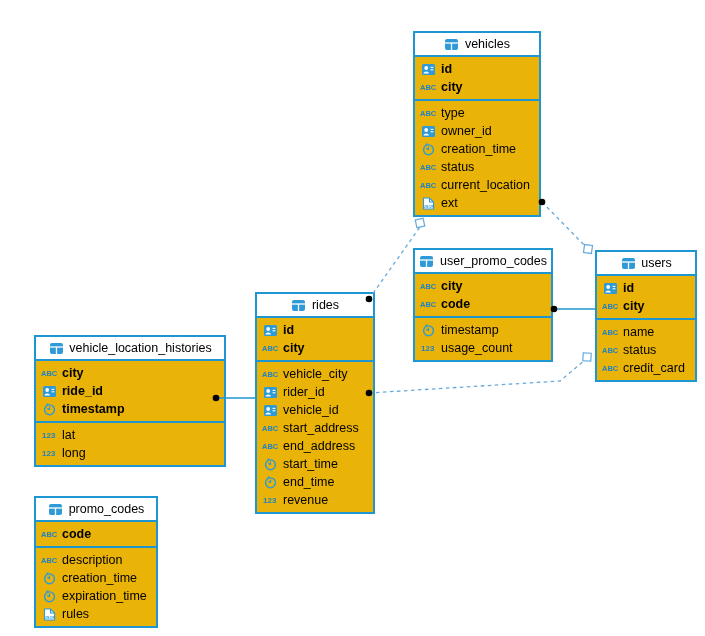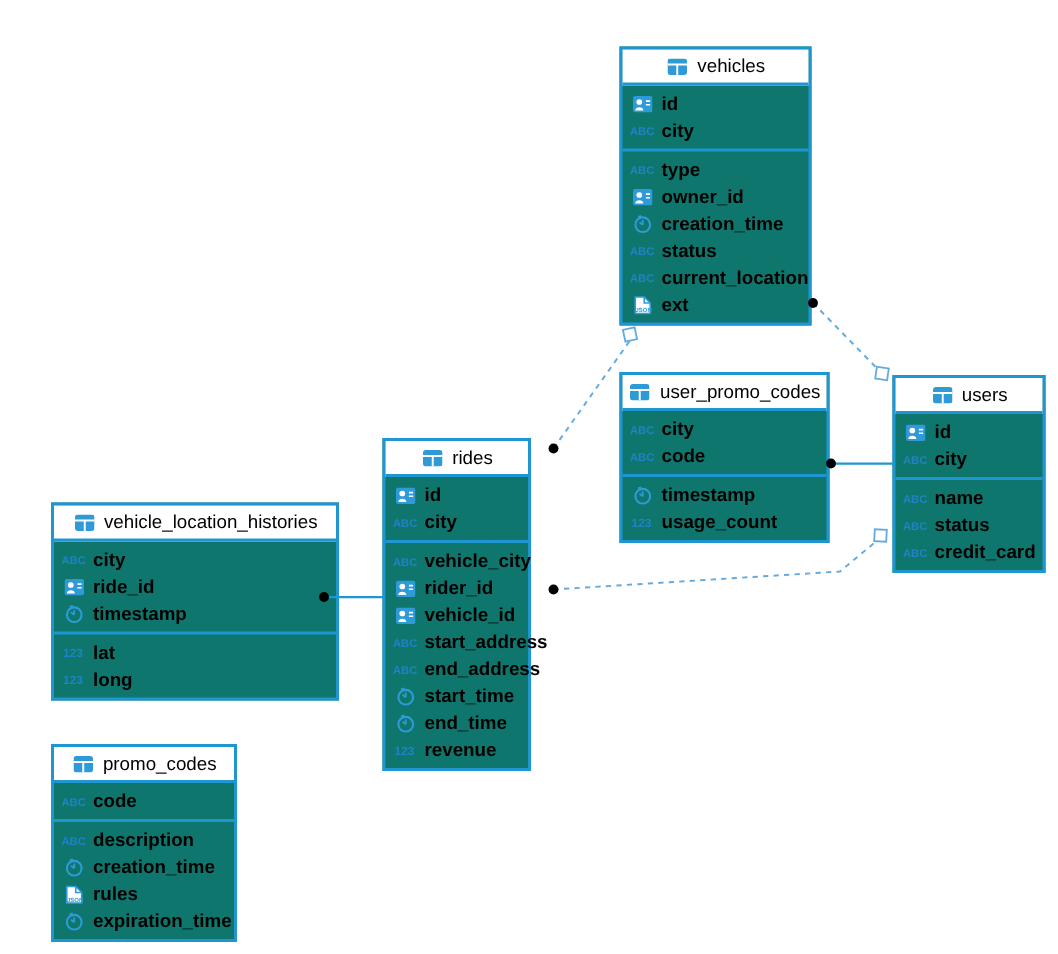--- a/index.html
+++ b/index.html
@@ -13,36 +13,36 @@
     --bg:#ffffff;
   }
   html,body{margin:0;padding:0;}
   body{
     width:705px;height:636px;background:var(--bg);
     font-family:"Liberation Sans","DejaVu Sans",sans-serif;
     position:relative;overflow:hidden;
   }
   #erd-canvas{position:absolute;inset:0;width:705px;height:636px;}
   .erd-table{
-    position:absolute;background:#0f766e;border:2px solid var(--border);
+    position:absolute;background:#eab308;border:2px solid var(--border);
     box-sizing:border-box;z-index:2;
   }
   .erd-header{
     height:22px;border-bottom:2px solid var(--border);
     display:flex;align-items:center;justify-content:center;gap:5px;
     background:#fff;
   }
   .tname{font-size:12.5px;color:var(--text);font-weight:400;white-space:nowrap;}
   .erd-sec{padding:3px 0;}
   .erd-sec.pk{border-bottom:2px solid var(--border);}
   .erd-row{
     height:18px;display:flex;align-items:center;gap:5px;
     padding:0 5px 0 5px;white-space:nowrap;
   }
-  .fname{font-size:12.5px;color:var(--text);font-weight:700;}
+  .fname{font-size:12.5px;color:var(--text);font-weight:400;}
   .fname.pk{font-weight:700;}
   .icn{width:16px;height:13px;display:inline-flex;align-items:center;justify-content:center;flex:0 0 16px;}
   #relationship-layer{position:absolute;inset:0;z-index:3;pointer-events:none;}
   #relationship-layer .edge{pointer-events:stroke;}
 </style>
 </head>
 <body>
 
 <div id="erd-canvas">
   <svg id="relationship-layer" width="705" height="636" viewBox="0 0 705 636" xmlns="http://www.w3.org/2000/svg">
@@ -257,21 +257,21 @@
         <div class="erd-row">
           <span class="icn">
             <svg width="16" height="10" viewBox="0 0 16 10">
               <text x="0" y="8" font-family="Liberation Sans,sans-serif" font-size="7.5" font-weight="bold" fill="#1f83c4">ABC</text>
             </svg>
           </span>
           <span class="fname ">credit_card</span>
         </div>
       </div>
     </div>
-    <div class="erd-table" style="left: 255px; top: 292px; width: 99px;">
+    <div class="erd-table" style="left: 255px; top: 292px; width: 120px;">
       <div class="erd-header">
         <span class="icn">
           <svg width="13" height="11" viewBox="0 0 13 11">
             <rect x="0" y="0" width="13" height="11" rx="2" fill="#2e9ad8"></rect>
             <line x1="0" y1="4" x2="13" y2="4" stroke="#fff" stroke-width="1.3"></line>
             <line x1="6.5" y1="4" x2="6.5" y2="11" stroke="#fff" stroke-width="1.3"></line>
           </svg>
         </span>
         <span class="tname">rides</span>
       </div>
@@ -478,33 +478,33 @@
               <line x1="6.5" y1="6.8" x2="6.5" y2="3.6" stroke="#2e9ad8" stroke-width="1.2"></line>
               <line x1="6.5" y1="6.8" x2="4.3" y2="5.2" stroke="#2e9ad8" stroke-width="1.2"></line>
               <line x1="3.4" y1="1.6" x2="5.6" y2="0.9" stroke="#2e9ad8" stroke-width="1.3"></line>
             </svg>
           </span>
           <span class="fname ">creation_time</span>
         </div>
         <div class="erd-row">
           <span class="icn">
             <svg width="13" height="13" viewBox="0 0 13 13">
+              <circle cx="6.5" cy="6.8" r="4.9" fill="none" stroke="#2e9ad8" stroke-width="1.4"></circle>
+              <line x1="6.5" y1="6.8" x2="6.5" y2="3.6" stroke="#2e9ad8" stroke-width="1.2"></line>
+              <line x1="6.5" y1="6.8" x2="4.3" y2="5.2" stroke="#2e9ad8" stroke-width="1.2"></line>
+              <line x1="3.4" y1="1.6" x2="5.6" y2="0.9" stroke="#2e9ad8" stroke-width="1.3"></line>
+            </svg>
+          </span>
+          <span class="fname ">expiration_time</span>
+        </div>
+        <div class="erd-row">
+          <span class="icn">
+            <svg width="13" height="13" viewBox="0 0 13 13">
               <path d="M1.5 1 h6 l4 4 v7 h-10 z" fill="#fff" stroke="#2e9ad8" stroke-width="1.1"></path>
               <path d="M7.5 1 v4 h4" fill="none" stroke="#2e9ad8" stroke-width="1.1"></path>
               <text x="1.6" y="11" font-family="Liberation Sans,sans-serif" font-size="4" font-weight="bold" fill="#2e9ad8">JSON</text>
             </svg>
           </span>
           <span class="fname ">rules</span>
-        </div>
-        <div class="erd-row">
-          <span class="icn">
-            <svg width="13" height="13" viewBox="0 0 13 13">
-              <circle cx="6.5" cy="6.8" r="4.9" fill="none" stroke="#2e9ad8" stroke-width="1.4"></circle>
-              <line x1="6.5" y1="6.8" x2="6.5" y2="3.6" stroke="#2e9ad8" stroke-width="1.2"></line>
-              <line x1="6.5" y1="6.8" x2="4.3" y2="5.2" stroke="#2e9ad8" stroke-width="1.2"></line>
-              <line x1="3.4" y1="1.6" x2="5.6" y2="0.9" stroke="#2e9ad8" stroke-width="1.3"></line>
-            </svg>
-          </span>
-          <span class="fname ">expiration_time</span>
         </div>
       </div>
     </div>
   </div>
 
 </body></html>

